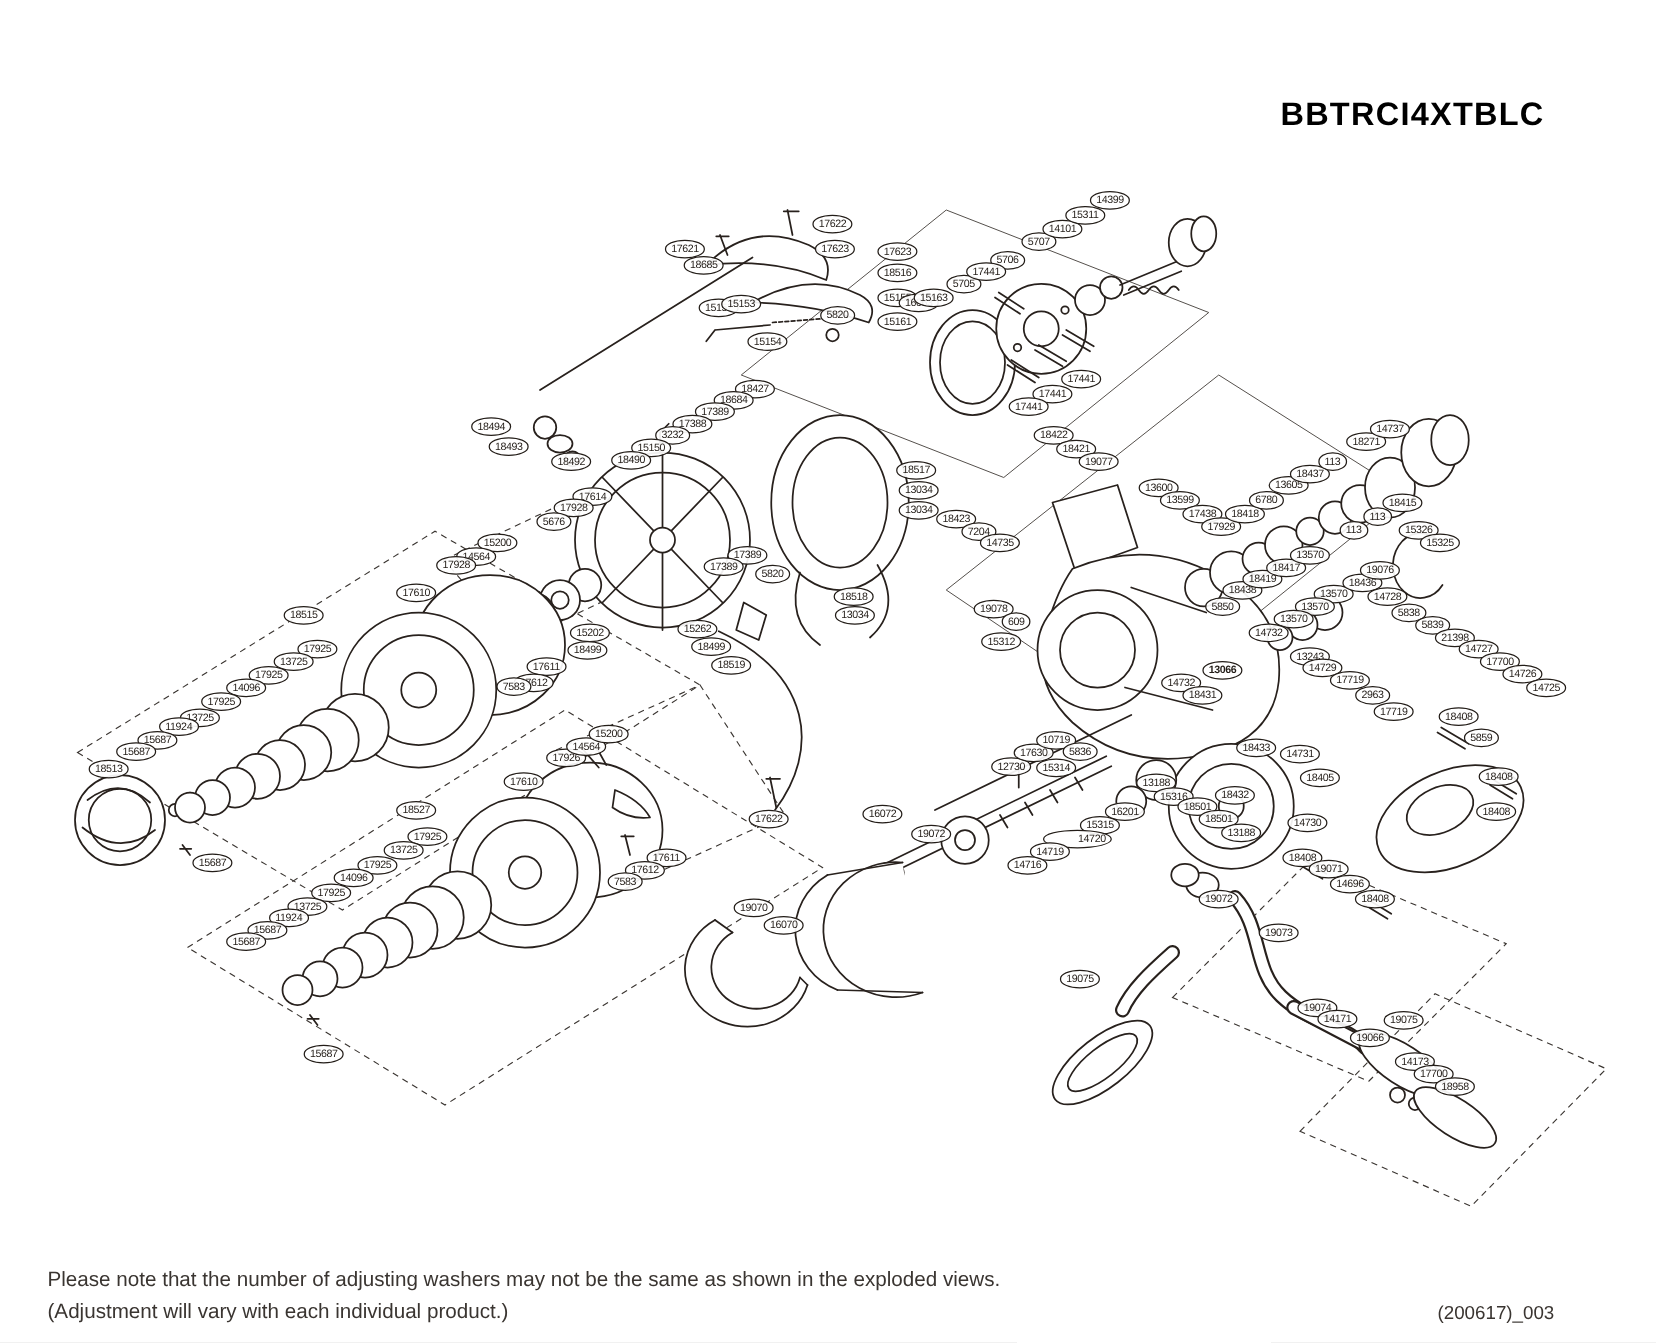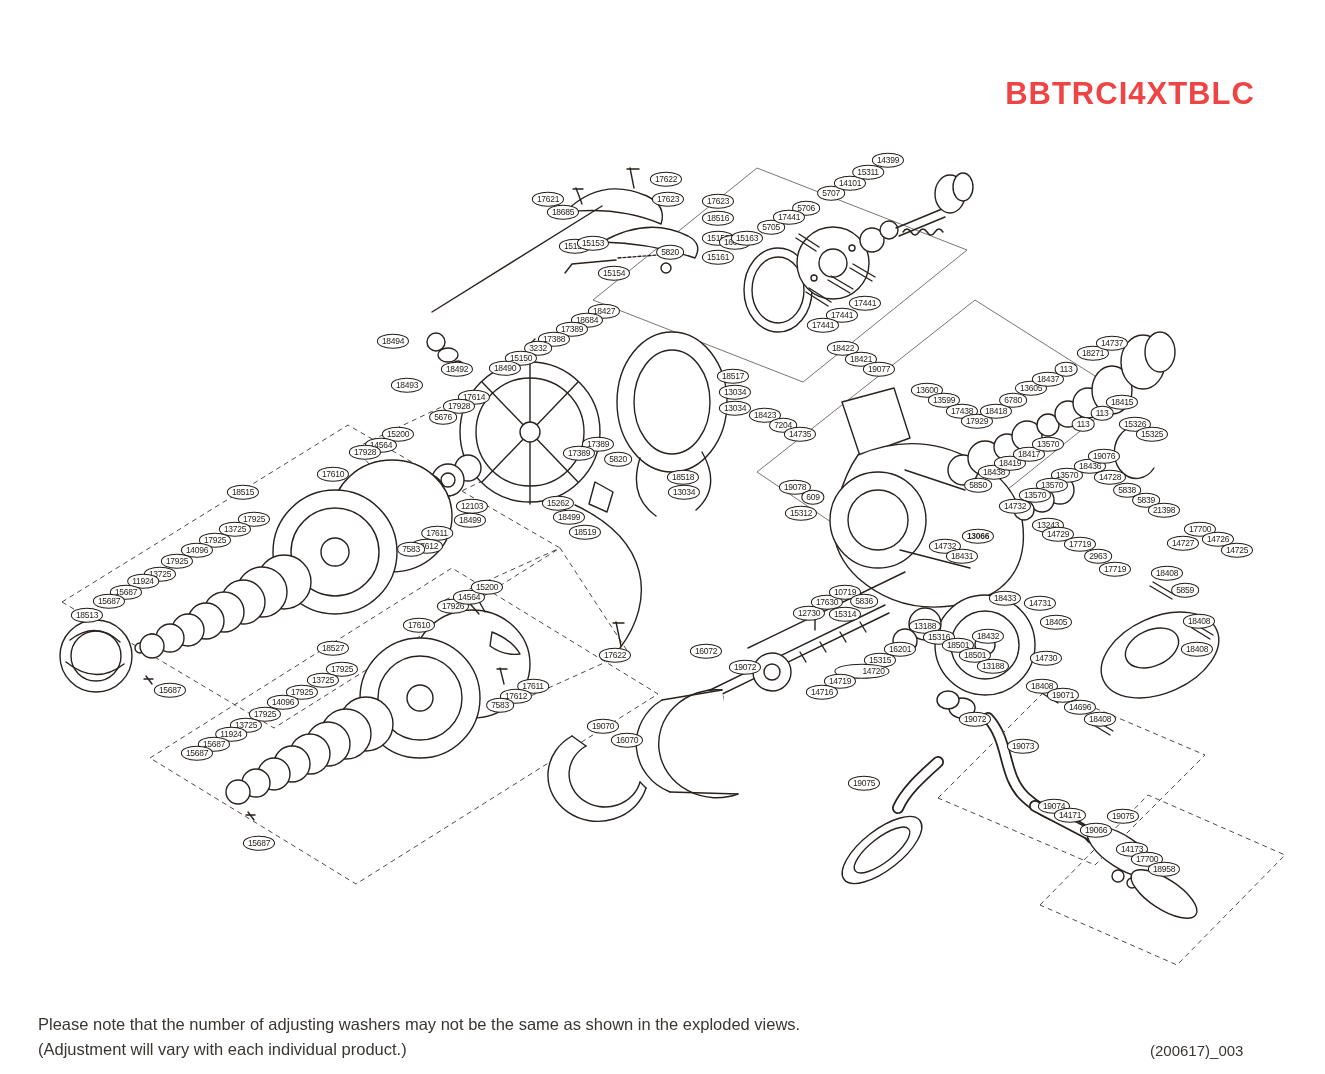--- a/index.html
+++ b/index.html
@@ -1,19 +1,19 @@
 <!DOCTYPE html>
 <html><head>
 <meta charset="utf-8">
 <style>
   html,body{margin:0;padding:0;background:#e8e8e8;}
   .page{position:relative;width:1325px;height:1074px;background:#ffffff;overflow:hidden;
         font-family:"Liberation Sans",sans-serif;color:#1a1a1a;}
   .title{position:absolute;left:1000px;top:76px;width:260px;text-align:center;
-         font-size:31px;font-weight:bold;letter-spacing:1px;color:#ef4444;}
+         font-size:26px;font-weight:bold;letter-spacing:1px;color:#000000;}
   svg.art{position:absolute;left:0;top:0;}
   svg.art *{vector-effect:non-scaling-stroke;}
   .ln{stroke:#28211d;fill:none;stroke-width:1.4;stroke-linecap:round;stroke-linejoin:round;}
   .wf{fill:#fff;}
   .thin{stroke:#55504c;fill:none;stroke-width:0.8;}
   .dash{stroke:#3a3531;fill:none;stroke-width:0.9;stroke-dasharray:5 4;}
   .tubeo{stroke:#28211d;fill:none;stroke-width:12;stroke-linecap:round;}
   .tubei{stroke:#fff;fill:none;stroke-width:8.5;stroke-linecap:round;}
   .callouts{position:absolute;left:0;top:0;width:100%;height:100%;}
   .co{position:absolute;transform:translate(-50%,-50%);border:1.3px solid #231d18;
@@ -236,21 +236,21 @@
       <div class="co" style="left: 842px; top: 315px;">17441</div>
       <div class="co" style="left: 823px; top: 325px;">17441</div>
       <div class="co" style="left: 604px; top: 311px;">18427</div>
       <div class="co" style="left: 587px; top: 320px;">18684</div>
       <div class="co" style="left: 572px; top: 329px;">17389</div>
       <div class="co" style="left: 554px; top: 339px;">17388</div>
       <div class="co" style="left: 538px; top: 348px;">3232</div>
       <div class="co" style="left: 521px; top: 358px;">15150</div>
       <div class="co" style="left: 505px; top: 368px;">18490</div>
       <div class="co" style="left: 393px; top: 341px;">18494</div>
-      <div class="co" style="left: 407px; top: 357px; margin-top: 28px;">18493</div>
+      <div class="co" style="left: 407px; top: 357px;">18493</div>
       <div class="co" style="left: 420px; top: 369px; margin-left: 37px;">18492</div>
       <div class="co" style="left: 474px; top: 397px;">17614</div>
       <div class="co" style="left: 459px; top: 406px;">17928</div>
       <div class="co" style="left: 443px; top: 417px;">5676</div>
       <div class="co" style="left: 398px; top: 434px;">15200</div>
       <div class="co" style="left: 381px; top: 445px;">14564</div>
       <div class="co" style="left: 365px; top: 452px;">17928</div>
       <div class="co" style="left: 333px; top: 474px;">17610</div>
       <div class="co" style="left: 243px; top: 492px;">18515</div>
       <div class="co" style="left: 254px; top: 519px;">17925</div>
@@ -266,21 +266,21 @@
       <div class="co" style="left: 170px; top: 690px;">15687</div>
       <div class="co" style="left: 437px; top: 533px;">17611</div>
       <div class="co" style="left: 427px; top: 546px;">17612</div>
       <div class="co" style="left: 411px; top: 549px;">7583</div>
       <div class="co" style="left: 598px; top: 444px;">17389</div>
       <div class="co" style="left: 579px; top: 453px;">17389</div>
       <div class="co" style="left: 618px; top: 459px;">5820</div>
       <div class="co" style="left: 558px; top: 503px;">15262</div>
       <div class="co" style="left: 569px; top: 517px;">18499</div>
       <div class="co" style="left: 585px; top: 532px;">18519</div>
-      <div class="co" style="left: 472px; top: 506px;">12103</div>
+      <div class="co" style="left: 472px; top: 506px;">15202</div>
       <div class="co" style="left: 470px; top: 520px;">18499</div>
       <div class="co" style="left: 733px; top: 376px;">18517</div>
       <div class="co" style="left: 735px; top: 392px;">13034</div>
       <div class="co" style="left: 735px; top: 408px;">13034</div>
       <div class="co" style="left: 683px; top: 477px;">18518</div>
       <div class="co" style="left: 684px; top: 492px;">13034</div>
       <div class="co" style="left: 843px; top: 348px;">18422</div>
       <div class="co" style="left: 861px; top: 359px;">18421</div>
       <div class="co" style="left: 879px; top: 369px;">19077</div>
       <div class="co" style="left: 765px; top: 415px;">18423</div>
@@ -320,21 +320,21 @@
       <div class="co" style="left: 945px; top: 546px;">14732</div>
       <div class="co" style="left: 1048px; top: 525px;">13243</div>
       <div class="co" style="left: 1058px; top: 534px;">14729</div>
       <div class="co" style="left: 1080px; top: 544px;">17719</div>
       <div class="co" style="left: 1098px; top: 556px;">2963</div>
       <div class="co" style="left: 1115px; top: 569px;">17719</div>
       <div class="co" style="left: 1110px; top: 477px;">14728</div>
       <div class="co" style="left: 1127px; top: 490px;">5838</div>
       <div class="co" style="left: 1146px; top: 500px;">5839</div>
       <div class="co" style="left: 1164px; top: 510px;">21398</div>
-      <div class="co" style="left: 1183px; top: 519px; margin-top: 24px;">14727</div>
+      <div class="co" style="left: 1183px; top: 519px;">14727</div>
       <div class="co" style="left: 1200px; top: 529px;">17700</div>
       <div class="co" style="left: 1218px; top: 539px;">14726</div>
       <div class="co" style="left: 1237px; top: 550px;">14725</div>
       <div class="co" style="left: 1167px; top: 573px;">18408</div>
       <div class="co" style="left: 1185px; top: 590px;">5859</div>
       <div class="co" style="left: 1199px; top: 621px;">18408</div>
       <div class="co" style="left: 1197px; top: 649px;">18408</div>
       <div class="co" style="left: 809px; top: 613px;">12730</div>
       <div class="co" style="left: 827px; top: 602px;">17630</div>
       <div class="co" style="left: 845px; top: 592px;">10719</div>

